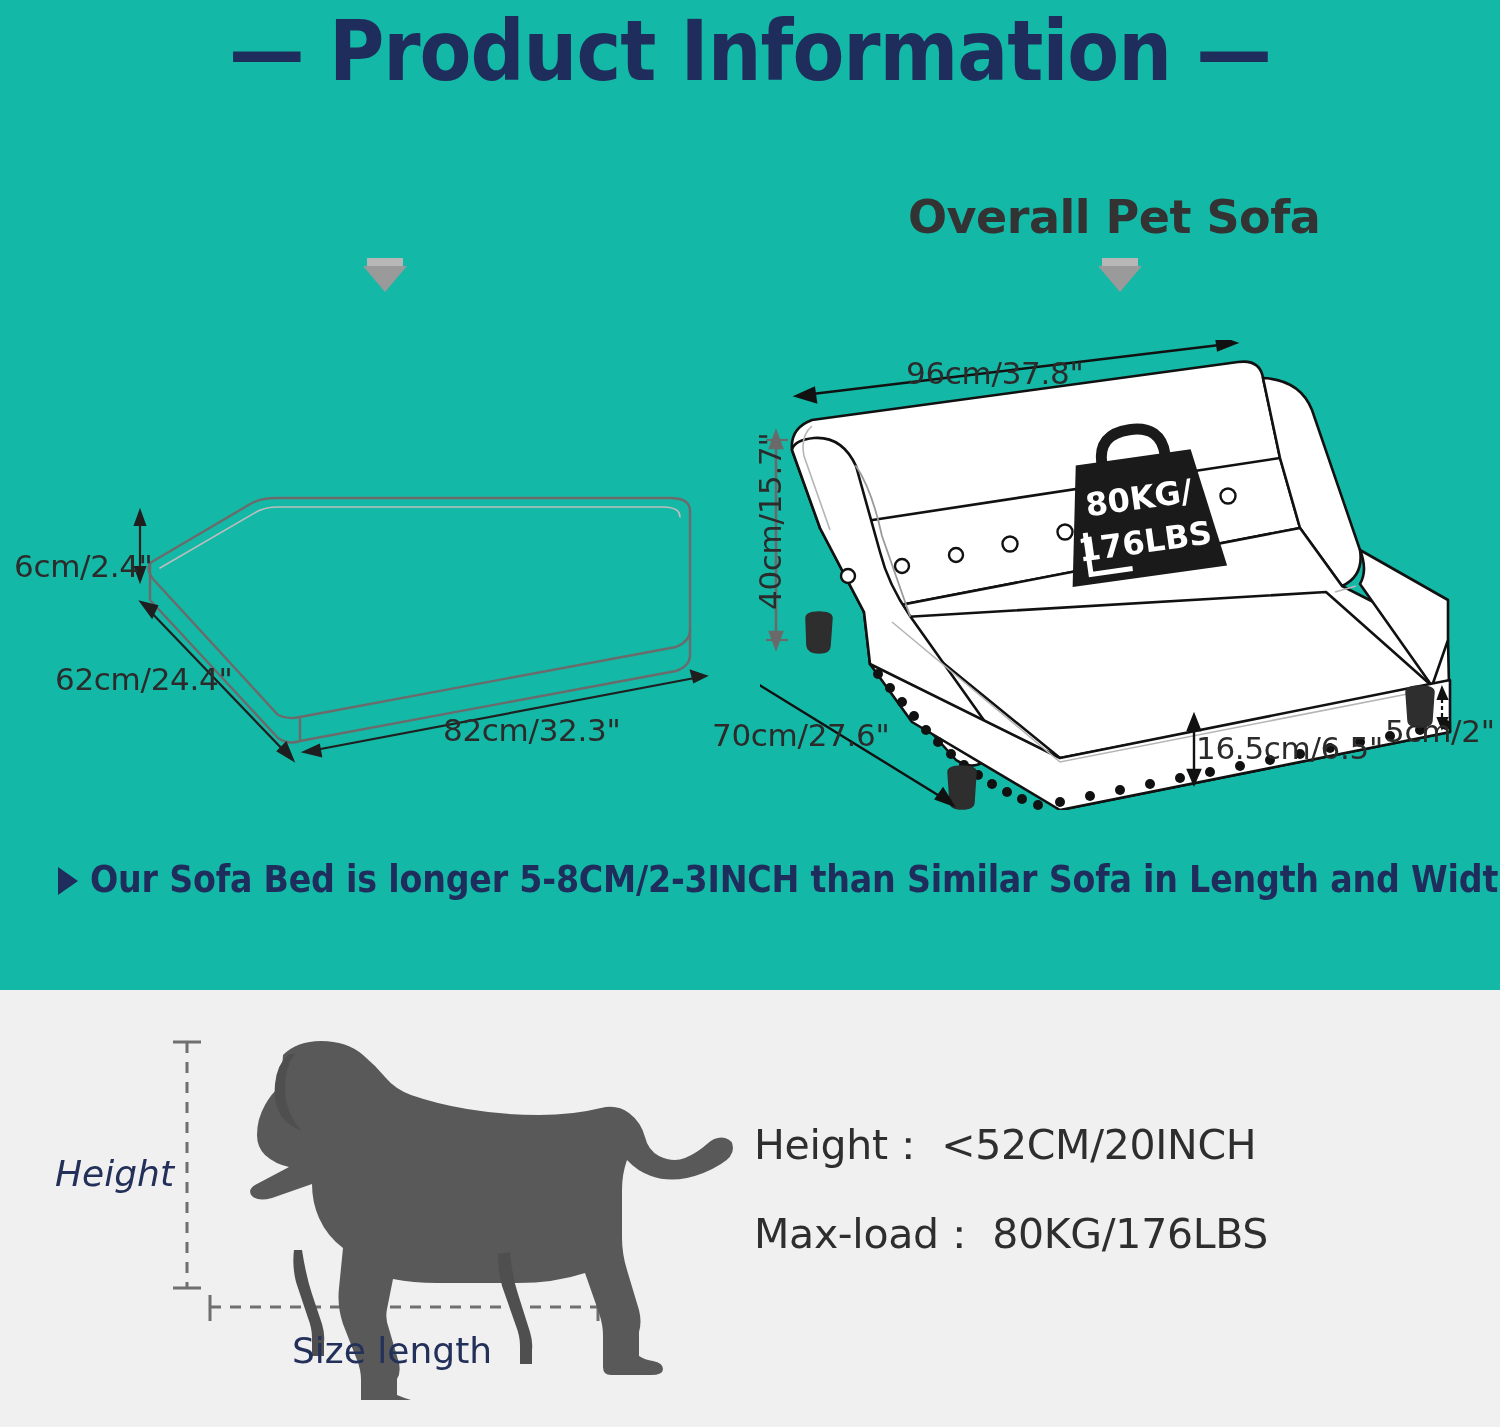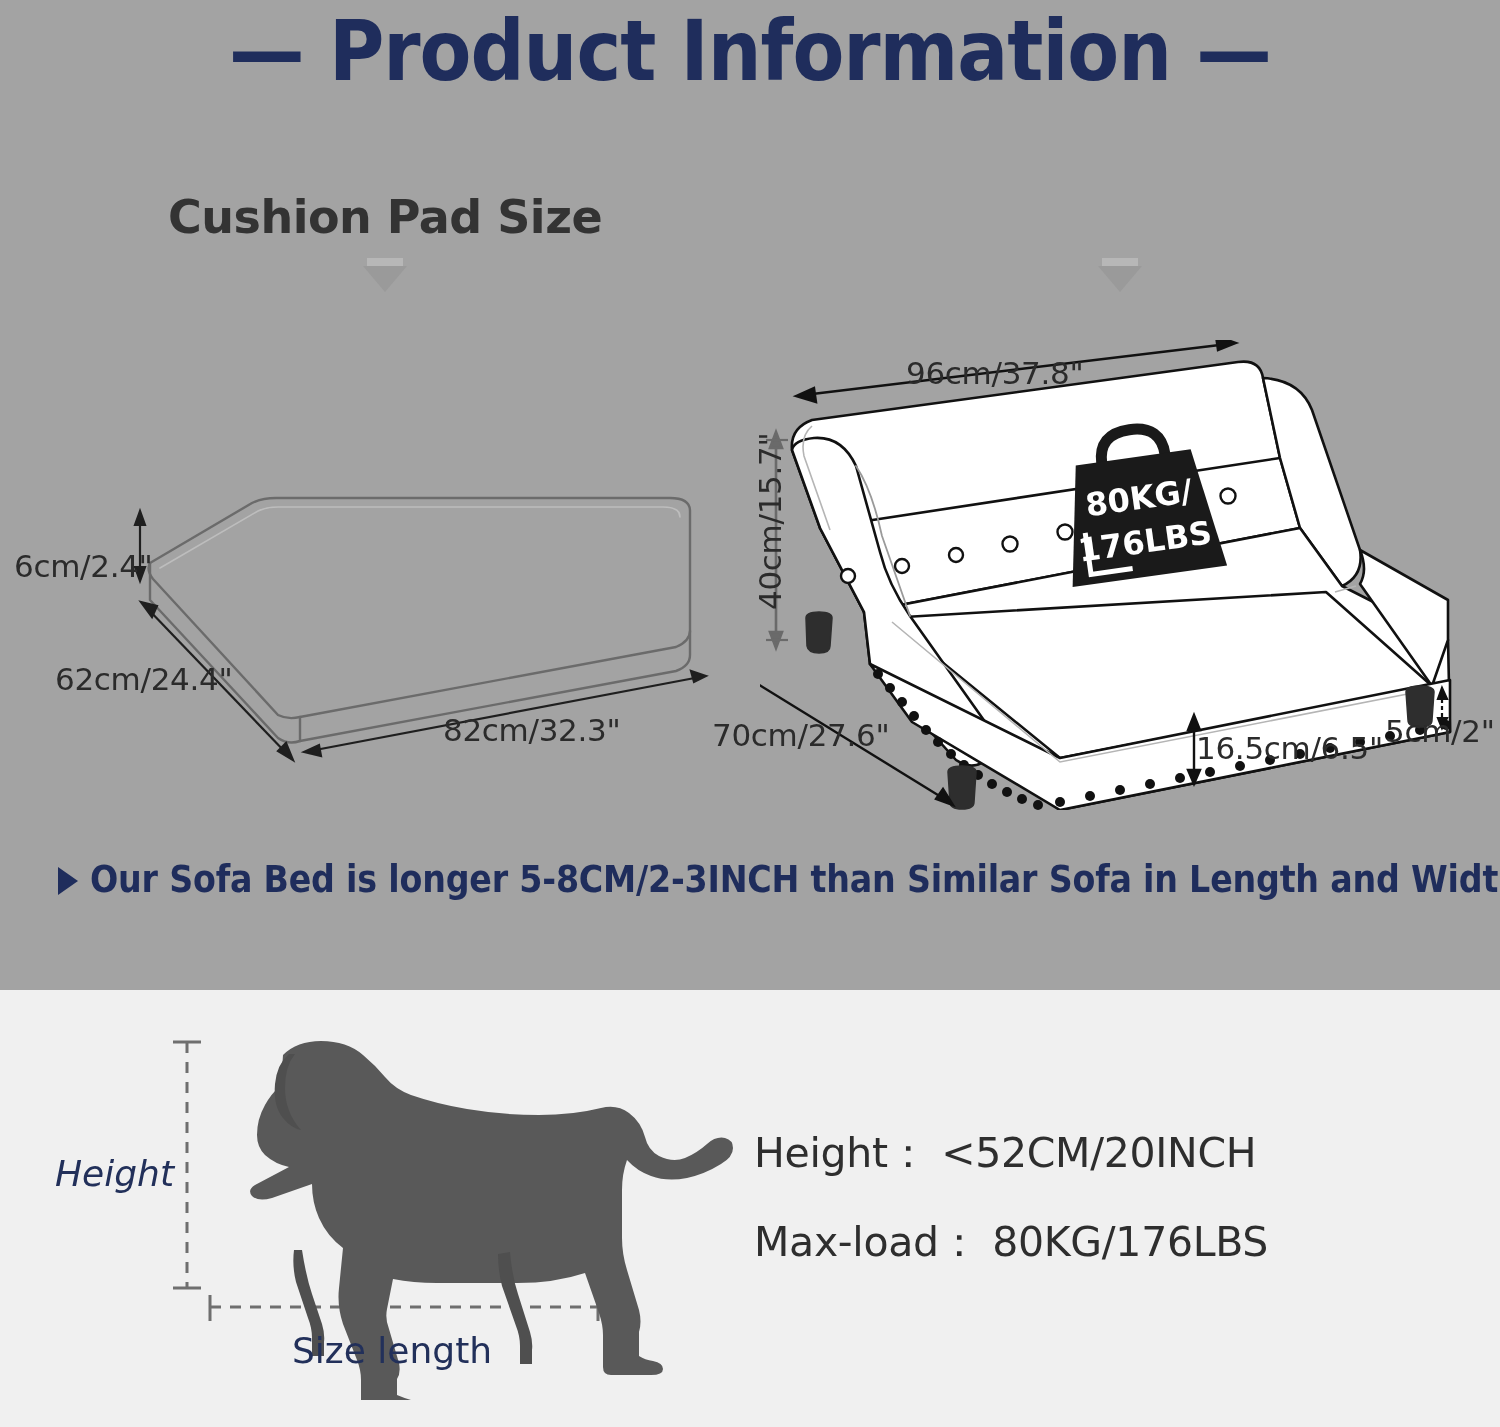--- a/index.html
+++ b/index.html
@@ -20,21 +20,21 @@
     width: 1500px;
     height: 1427px;
   }
 
   
   .top-section {
     position: absolute;
     left: 0; top: 0;
     width: 1500px;
     height: 990px;
-    background: #a3a3a3;
+    background: #14b8a6;
   }
 
   .page-title {
     position: absolute;
     left: 0;
     top: 2px;
     width: 1500px;
     text-align: center;
     font-family: "DejaVu Sans Condensed", "Liberation Sans Narrow", "Liberation Sans", sans-serif;
     font-size: 84px;
@@ -129,46 +129,45 @@
     white-space: nowrap;
   }
   .lbl-height { left: 55px; top: 1153px; font-style: italic; }
   .lbl-body   { left: 292px; top: 1330px; }
 
   .specs {
     position: absolute;
     left: 754px;
     top: 1118px;
     width: 700px;
-    margin-top: 8px;
   }
   .spec-line {
     font-size: 41px;
     color: #2e2e2e;
     margin-bottom: 34px;
     white-space: nowrap;
     letter-spacing: -0.3px;
   }
   svg { display: block; }
 </style>
 </head>
 <body>
 
 <div class="page">
 
   <div class="top-section">
 
     <div class="page-title">— Product Information —</div>
 
-    <div class="col-header hdr-cushion">Cushion Pad Size</div>
     <div class="down-arrow arr-cushion">
       <div class="bar"></div>
         <div class="tri"></div>
     </div>
 
+    <div class="col-header hdr-sofa">Overall Pet Sofa</div>
     <div class="down-arrow arr-sofa">
       <div class="bar"></div>
         <div class="tri"></div>
     </div>
 
     <svg width="720" height="330" viewBox="0 0 720 330" style="position:absolute;left:0px;top:455px;">
       <g fill="none" stroke="#6b6b6b" stroke-width="2.4" stroke-linejoin="round" stroke-linecap="round">
 
         <path d="M 150 108
                  L 252 48 Q 262 43 276 43

